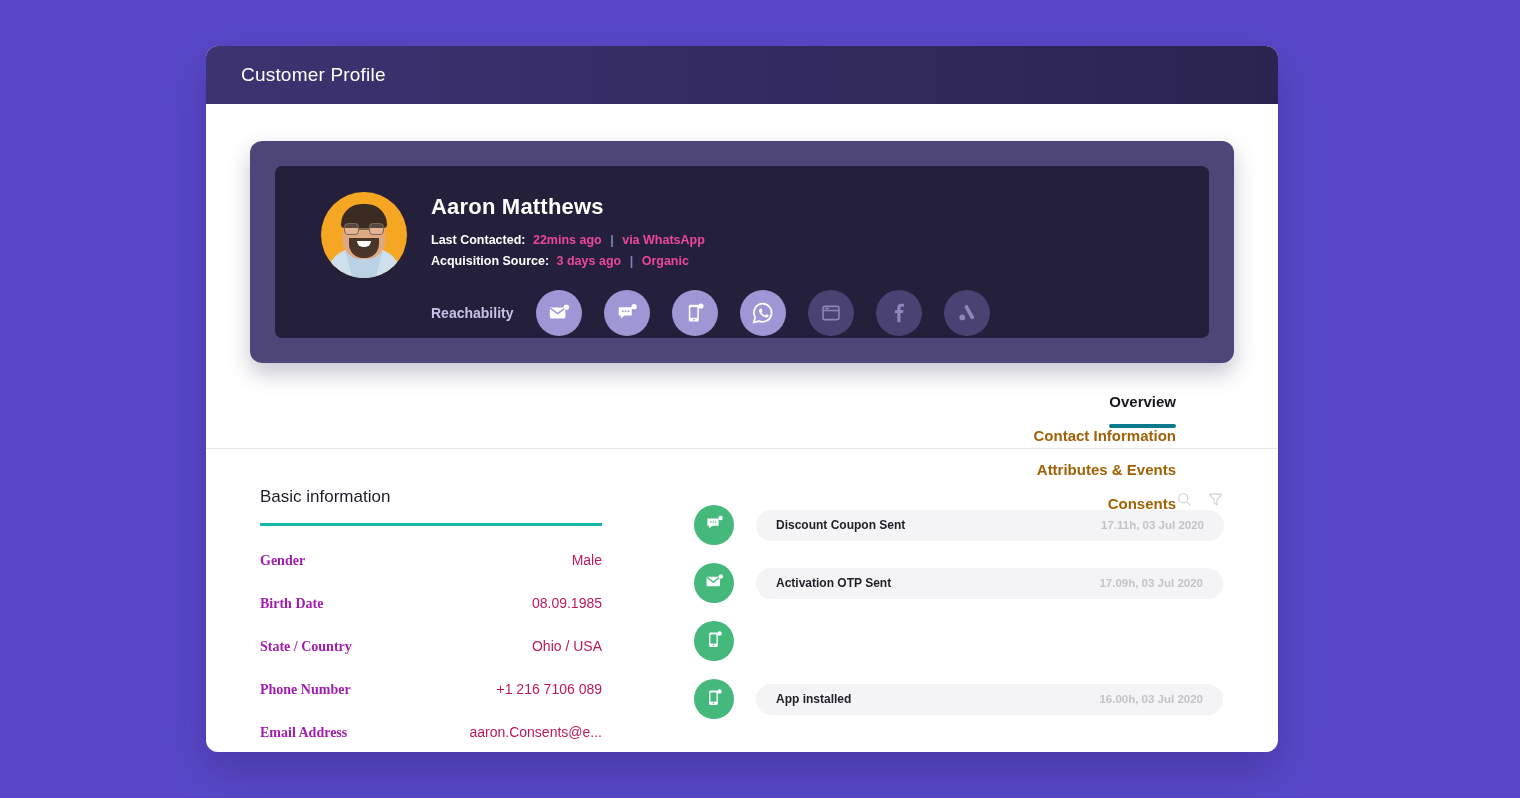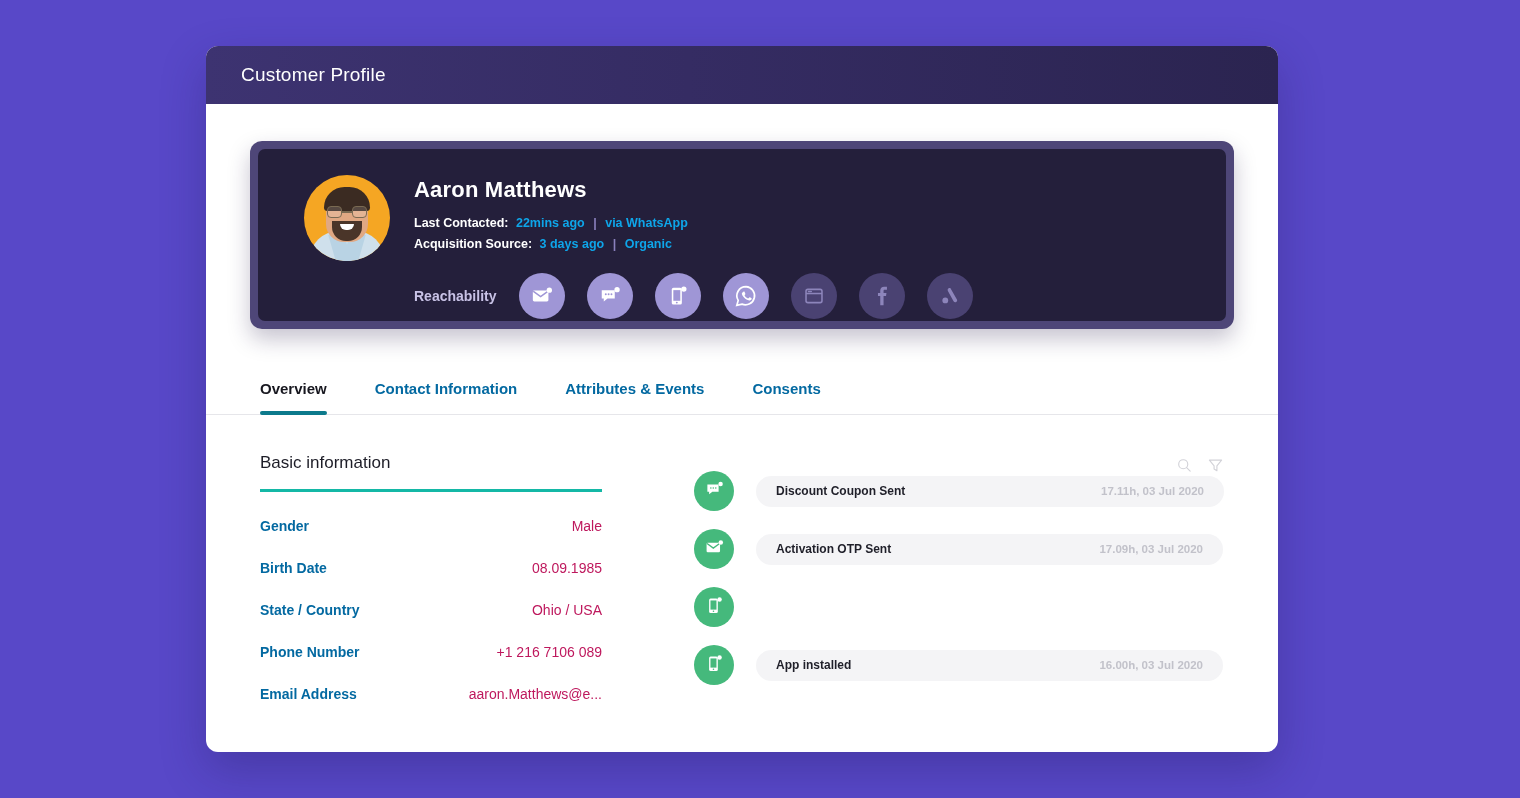--- a/index.html
+++ b/index.html
@@ -30,21 +30,21 @@
     font-size: 19px;
     letter-spacing: .2px;
     padding-left: 35px;
   }
 
   
   #heroWrap {
     margin: 37px 44px 0 44px;
     background: #4e4678;
     border-radius: 12px;
-    padding: 8px;
+    padding: 25px;
     box-shadow: 0 10px 22px rgba(35,25,70,.26);
   }
   #hero {
     background: #241f3b;
     border-radius: 7px;
     height: 172px;
     display: flex;
     align-items: flex-start;
     padding: 22px 26px;
   }
@@ -108,21 +108,21 @@
     font-weight: bold;
     letter-spacing: .2px;
     margin-bottom: 13px;
   }
   .metaRow {
     font-size: 12.5px;
     margin-bottom: 7px;
     white-space: nowrap;
   }
   .metaRow .k { color: #ffffff; font-weight: bold; }
-  .metaRow .v { color: #0ea5e9; font-weight: bold; margin-left: 4px; }
+  .metaRow .v { color: #ec4899; font-weight: bold; margin-left: 4px; }
   .metaRow .sep { color: #8a80bd; margin: 0 5px; font-weight: bold; }
 
   #reach {
     display: flex;
     align-items: center;
     margin-top: 22px;
   }
   #reachLabel {
     color: #c8c2e6;
     font-size: 14px;
@@ -141,24 +141,25 @@
 
   
   #tabs {
     margin: 30px 0 0 0;
     padding: 0 54px;
     display: flex;
     align-items: flex-end;
     height: 56px;
     border-bottom: 1px solid #e6e6ea;
     position: relative;
+    flex-direction: column;
   }
   .tab {
     font-size: 15px;
-    color: #0369a1;
+    color: #a16207;
     font-weight: bold;
     padding-bottom: 17px;
     margin-right: 48px;
     position: relative;
     cursor: pointer;
     white-space: nowrap;
   }
   .tab.active { color: #17171f; }
   .tab.active::after {
     content: "";
@@ -181,21 +182,21 @@
     border-bottom: 3px solid #14b8a6;
   }
 
   .infoRow {
     display: flex;
     justify-content: space-between;
     align-items: baseline;
     margin-top: 26px;
     font-size: 14px;
   }
-  .infoRow .lbl { color: #0369a1; font-weight: bold; }
+  .infoRow .lbl { color: #a21caf; font-weight: bold; font-family: Liberation Serif, serif; }
   .infoRow .val { color: #be185d; }
 
   #feedTools {
     position: absolute;
     right: 0; top: 4px;
     display: flex; gap: 14px;
   }
   #feedTools span { cursor: pointer; display:block; }
 
   .actRow {
@@ -369,21 +370,21 @@
       <div class="infoRow">
         <span class="lbl">State / Country</span>
         <span class="val">Ohio / USA</span>
       </div>
       <div class="infoRow">
         <span class="lbl">Phone Number</span>
         <span class="val">+1 216 7106 089</span>
       </div>
       <div class="infoRow">
         <span class="lbl">Email Address</span>
-        <span class="val">aaron.Matthews@e...</span>
+        <span class="val">aaron.Consents@e...</span>
       </div>
     </div>
 
     <div id="colRight">
       <div id="feedTools">
         <span>
           <svg width="17" height="17" viewBox="0 0 24 24">
             <circle cx="10.2" cy="10.2" r="6.4" fill="none" stroke="#d2d2d8" stroke-width="1.6"></circle>
             <path d="M15 15l5 5" stroke="#d2d2d8" stroke-width="1.6" stroke-linecap="round"></path>
           </svg>

